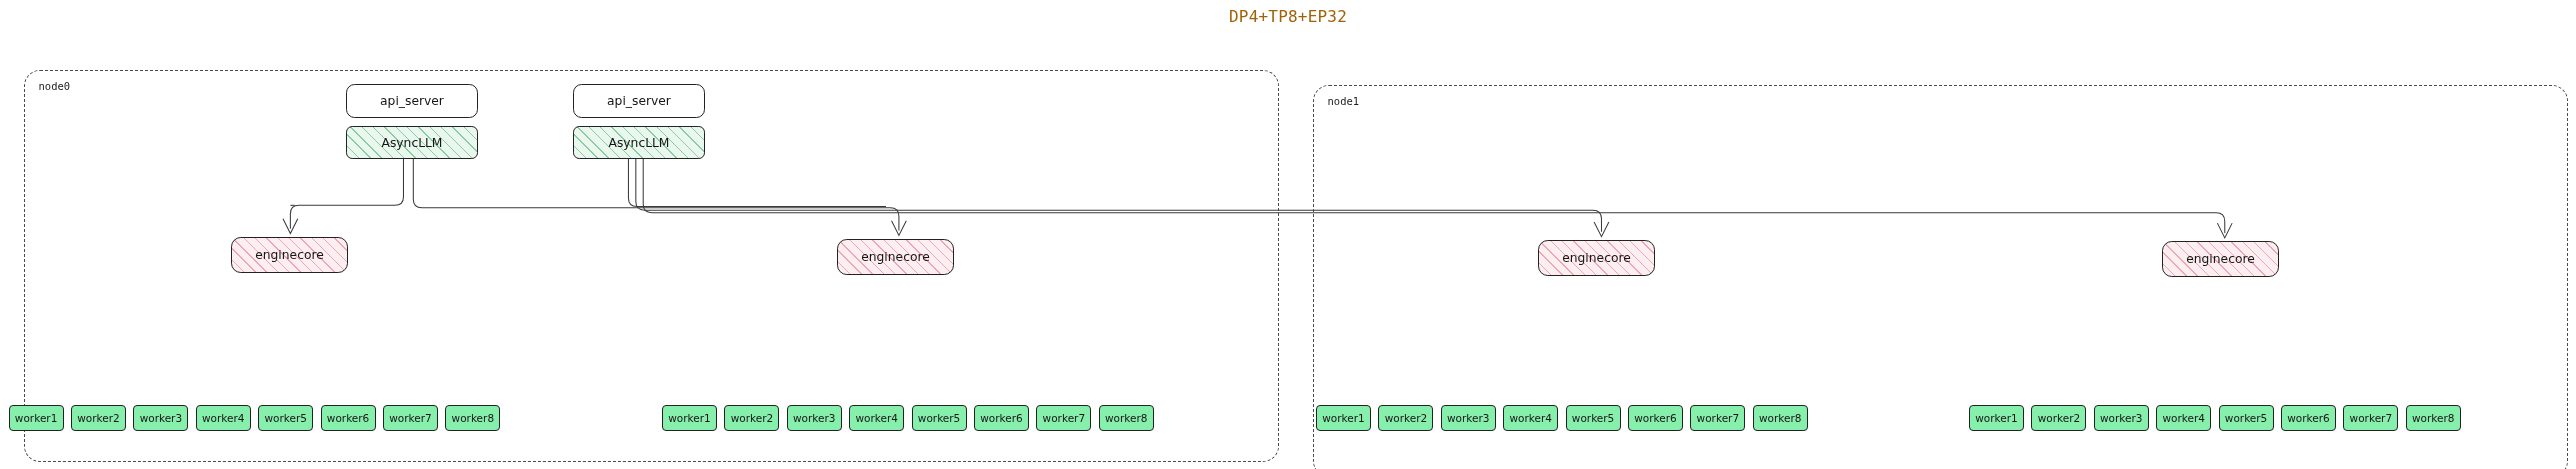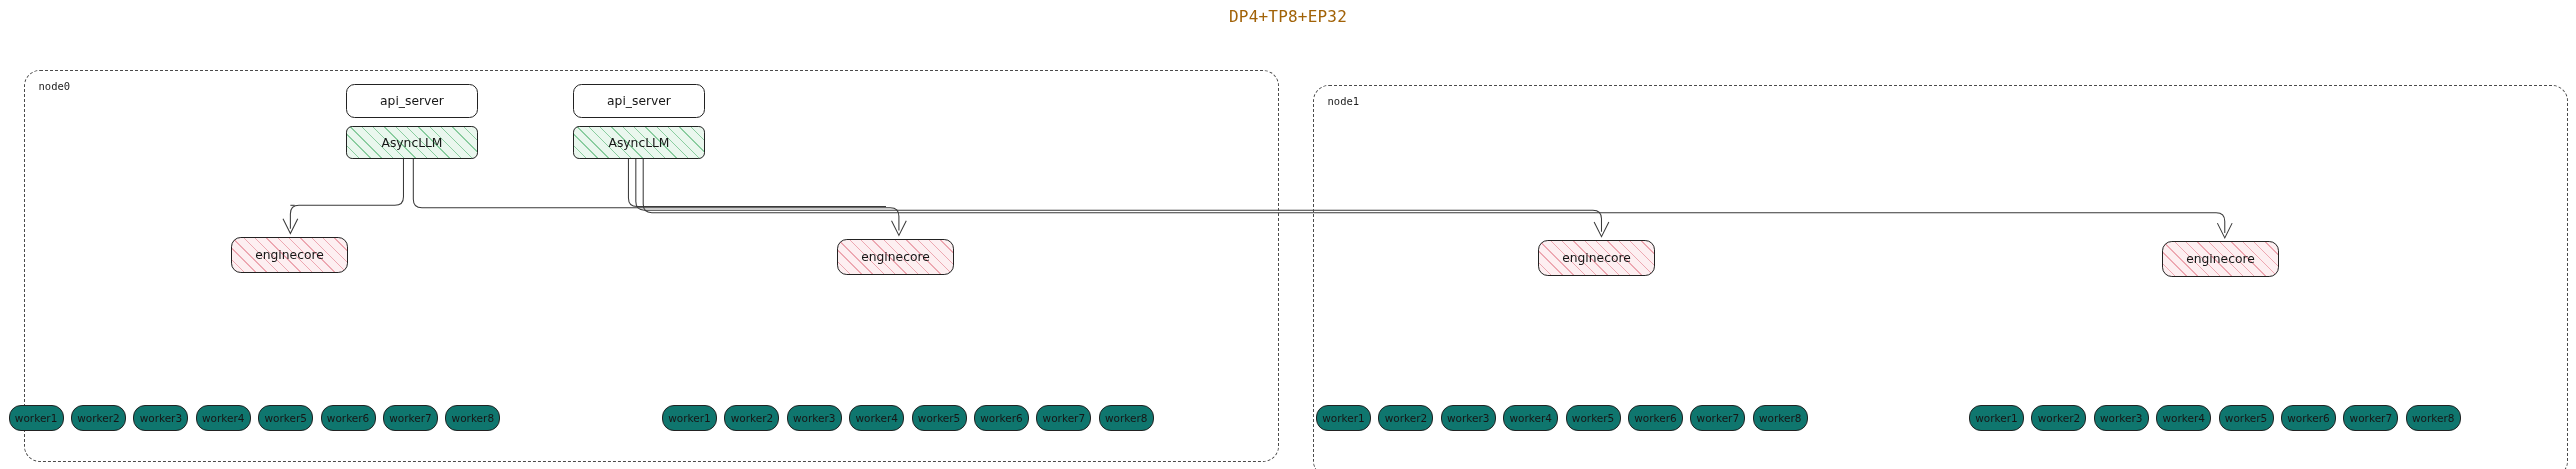--- a/index.html
+++ b/index.html
@@ -58,21 +58,21 @@
     border-radius:9.8px;
     background-color:#fdeff1;
     background-image:repeating-linear-gradient(
       45deg,
       rgba(226,120,135,.60) 0px,
       rgba(226,120,135,.60) 1px,
       rgba(255,255,255,0) 1px,
       rgba(255,255,255,0) 8px);
   }
   .worker{
-    border-radius:12px;background:#0f766e;
+    border-radius:4px;background:#86efac;
     border-width:1.4px;
     font-size:10.5px;
   }
 
   
   #edges{position:absolute;left:0;top:0;width:2576px;height:469px;pointer-events:none;}
   .edge{fill:none;stroke:#3a3a3a;stroke-width:1.7px;}
   .arrowhead{fill:none;stroke:#3a3a3a;stroke-width:1.7px;}
 </style>
 </head>

